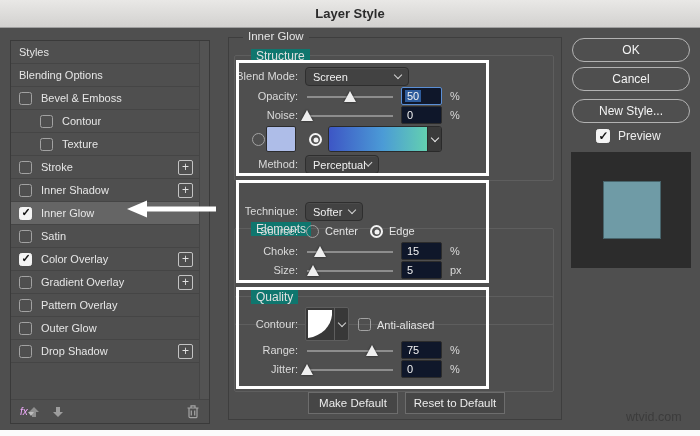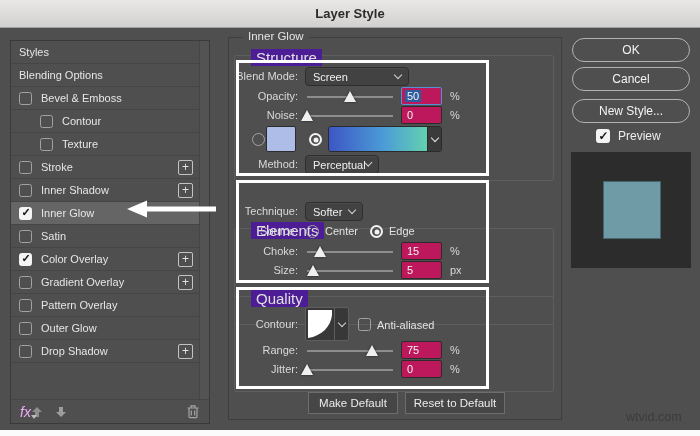--- a/index.html
+++ b/index.html
@@ -32,54 +32,54 @@
   .row.selected { background:#656565; }
   .cb { width:13px; height:13px; min-width:13px; border:1px solid #a2a2a2; border-radius:2.5px;
     position:relative; background:transparent; }
   .cb[data-state="true"] { background:#f4f4f4; border-color:#f4f4f4; }
   .cb[data-state="true"]::after { content:"✓"; position:absolute; left:1.5px; top:-1.5px;
     color:#141414; font-size:11px; font-weight:bold; }
   .plus { position:absolute; right:6px; width:15px; height:15px; border:1px solid #c3c3c3;
     border-radius:2px; color:#e3e3e3; font-size:12px; line-height:13px; text-align:center; }
   .sb-toolbar { position:absolute; left:0; right:0; bottom:0; height:24px;
     border-top:1px solid #454545; display:flex; align-items:center; padding:0 9px; }
-  .fx { font-style:italic; color:#f0abfc; font-size:14px; position:relative; margin-right:0; }
+  .fx { font-style:italic; color:#f0abfc; font-size:10px; position:relative; margin-right:0; }
   .fx::after { content:""; position:absolute; right:-6px; bottom:1px;
     border-left:3px solid transparent; border-right:3px solid transparent; border-top:4px solid #bdbdbd; }
   .arrow-ico { margin-right:12px; display:flex; }
   .trash { margin-left:auto; display:flex; }
 
   
   .main { position:absolute; left:228px; top:37px; width:334px; height:383px;
     border:1px solid #3e3e3e; }
   .main-legend { position:absolute; top:-8px; left:14px; background:#4f4f4f; padding:0 5px;
     font-size:11.5px; color:#e4e4e4; }
   .fs { position:absolute; border:1px solid #5e5e5e; border-radius:2px; }
-  .fs-legend { position:absolute; top:-7px; left:16px; background:#4c1d95; padding:0 5px;
-    font-size:15px; color:#e0e0e0; }
+  .fs-legend { position:absolute; top:-7px; left:16px; background:#0f766e; padding:0 5px;
+    font-size:12px; color:#e0e0e0; }
   .fs-structure { left:5px; top:17px; width:320px; height:126px; }
   .fs-elements  { left:5px; top:150px; width:320px; height:97px;margin-top:40px; }
   .fs-quality   { left:5px; top:258px; width:320px; height:96px; }
 
   .crow { position:absolute; left:1px; width:330px; height:19px; }
   .lbl { position:absolute; left:0; width:68px; top:3px; text-align:right;
     font-size:11px; color:#d9d9d9; }
   .dd { position:absolute; left:75px; top:0; height:19px; display:flex; align-items:center;
     background:#424242; border:1px solid #2e2e2e; border-radius:4px; padding:0 7px;
     font-size:11px; color:#f0f0f0; box-shadow:inset 0 1px 0 rgba(255,255,255,.05); }
   .chev { width:6px; height:6px; border-right:1.5px solid #d4d4d4; border-bottom:1.5px solid #d4d4d4;
     transform:rotate(45deg); margin-top:-3px; }
   .dd .chev { margin-left:auto; }
   .slider { position:absolute; left:77px; top:0; width:86px; height:19px; }
   .slider::before { content:""; position:absolute; left:0; right:0; top:9px; height:2px; background:#8d8d8d; }
   .thumb { position:absolute; top:4px; width:0; height:0;
     border-left:6px solid transparent; border-right:6px solid transparent;
     border-bottom:11px solid #efefef; filter:drop-shadow(0 0 1px rgba(0,0,0,.6)); }
   .val { position:absolute; left:171px; top:0; width:41px; height:18px;
-    background:#be185d; border:1px solid #2c2c2c; border-radius:2px;
+    background:#0f172a; border:1px solid #2c2c2c; border-radius:2px;
     font-size:11px; color:#f2f2f2; display:flex; align-items:center; padding-left:5px; }
   .val.focused { border-color:#5a8fd6; }
   .val.focused .selhl { background:#2e5c9c; padding:0 2px; margin-left:-2px; }
   .unit { position:absolute; left:220px; top:3px; font-size:11px; color:#d9d9d9; }
   .radio { width:13px; height:13px; border:1px solid #a2a2a2; border-radius:50%;
     position:relative; background:transparent; }
   .radio[data-state="true"] { border:2px solid #f3f3f3; }
   .radio[data-state="true"]::after { content:""; position:absolute; left:50%; top:50%;
     transform:translate(-50%,-50%); width:5px; height:5px; border-radius:50%; background:#f3f3f3; }
   .rlabel2 { font-size:11px; color:#e3e3e3; }

